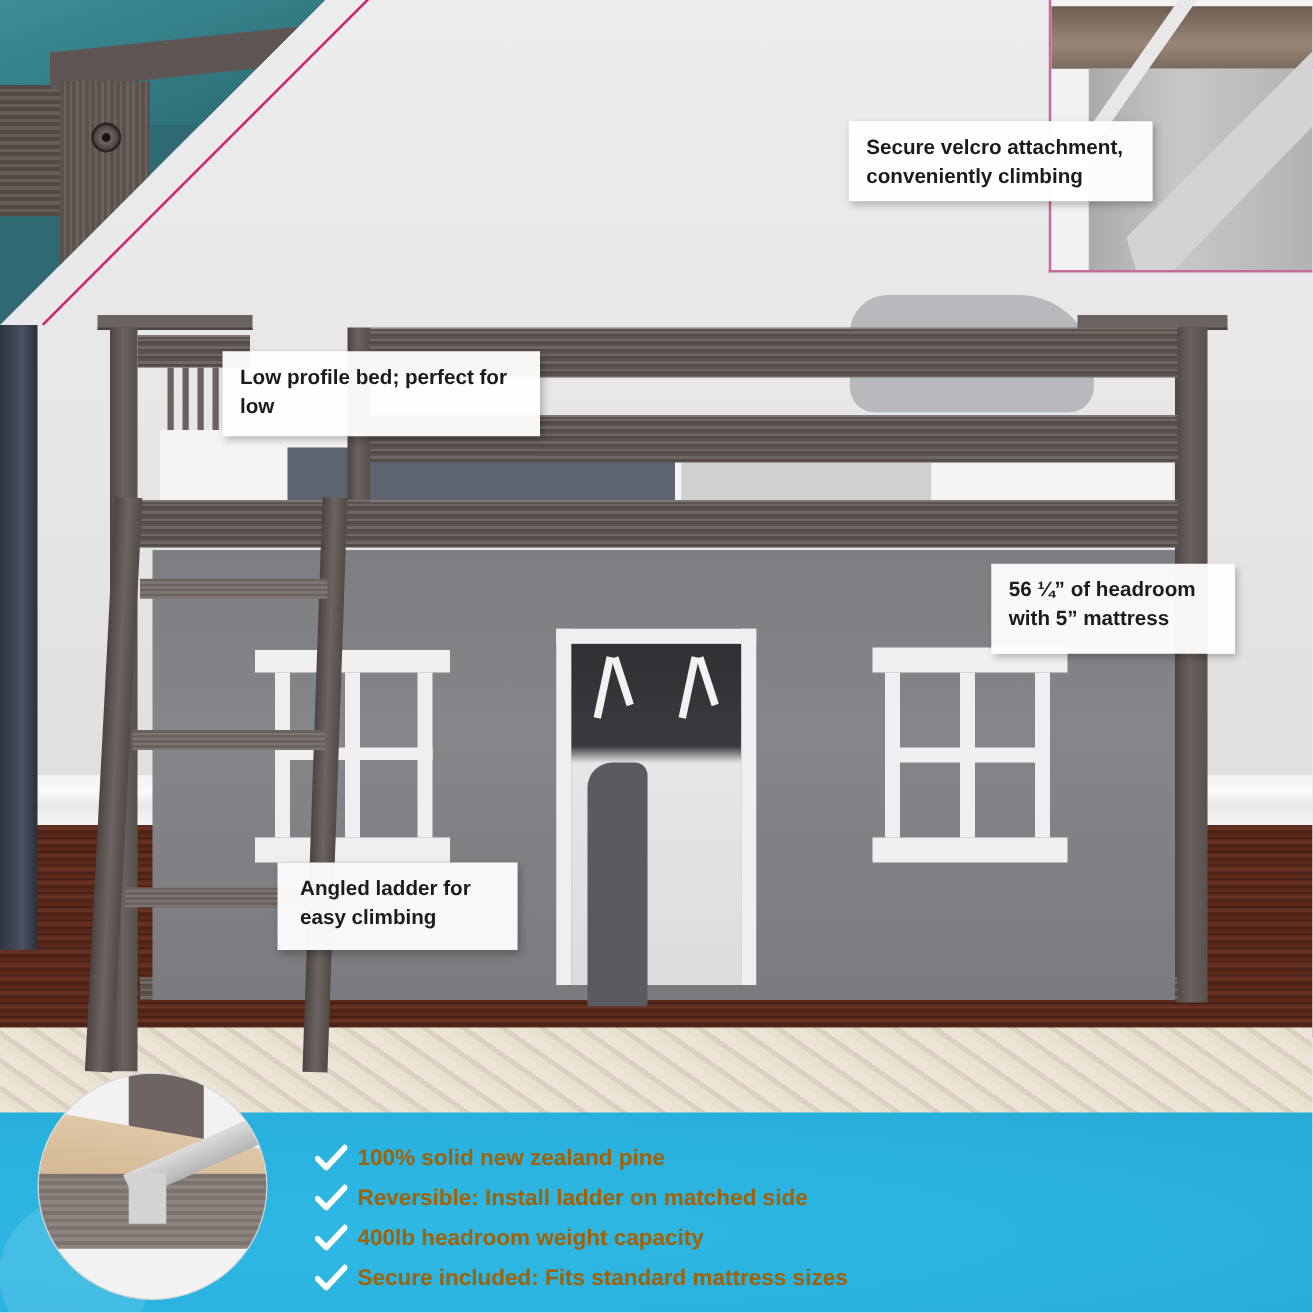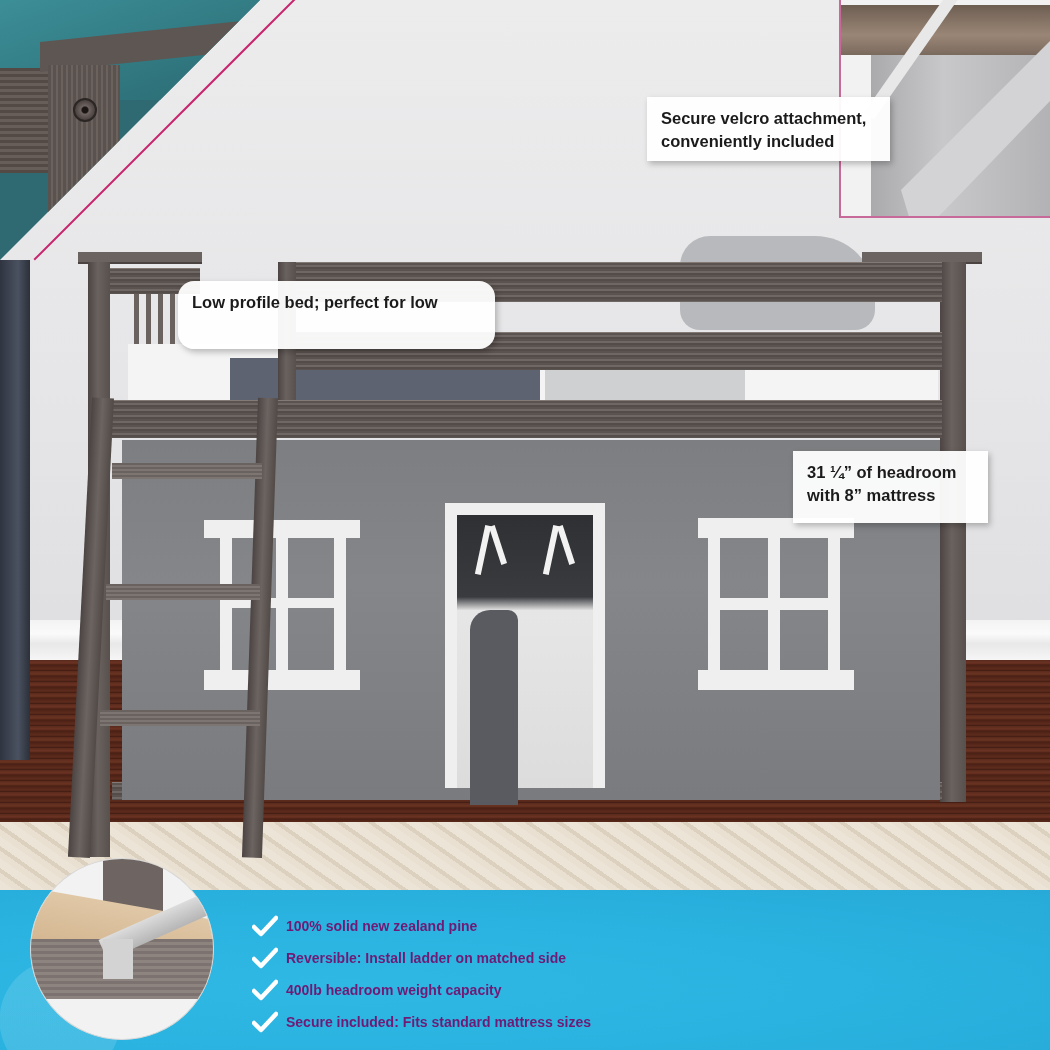--- a/index.html
+++ b/index.html
@@ -79,21 +79,21 @@
       background: radial-gradient(circle at 60px 80px, rgba(255,255,255,0.12) 0 60px, transparent 61px); }
     .circle-inset { position: absolute; left: 30px; top: 858px; width: 184px; height: 182px; border-radius: 50%;
       background: #f2f2f2; overflow: hidden; border: 1px solid #d8d8d8; }
     .circle-inset .wood { position: absolute; left: 0; top: 45px; width: 184px; height: 70px; background: linear-gradient(180deg, #e0c7a6, #d5b893 70%, #c7a77f); transform: skewY(10deg); }
     .circle-inset .beam { position: absolute; left: 0; top: 80px; width: 184px; height: 60px; background: repeating-linear-gradient(180deg, #7c7370 0 3px, #8d8480 3px 6px); }
     .circle-inset .vpost { position: absolute; left: 72px; top: 0; width: 60px; height: 55px; background: #6e6562; }
     .circle-inset .bracket { position: absolute; left: 72px; top: 80px; width: 140px; height: 22px; background: linear-gradient(180deg, #dcdcdc, #b5b5b5); transform: rotate(-24deg); transform-origin: left; }
     .circle-inset .plate { position: absolute; left: 72px; top: 80px; width: 30px; height: 40px; background: #d3d3d3; }
 
     .features { position: absolute; left: 252px; top: 910px; }
-    .feature { display: flex; align-items: center; height: 32px; color: #701a75; font-weight: 700; font-size: 14px; }
+    .feature { display: flex; align-items: center; height: 32px; color: #a16207; font-weight: 700; font-size: 18px; }
     .feature .check { width: 26px; height: 22px; margin-right: 8px; display: inline-block; }
   </style>
 </head>
 <body>
 
 <div class="scene">
 
   <div class="wall"></div>
   <div class="baseboard"></div>
   <div class="floor"></div>
@@ -171,34 +171,38 @@
   <div class="diag-line"></div>
 
 
   <div class="inset-tr">
     <div class="ceil"></div>
     <div class="curt"></div>
     <div class="flap"></div>
     <div class="velcro"></div>
   </div>
 
-  <div class="callout" style="left:647px;top:97px;width:243px;height:64px;">
+  <div class="callout" style="left:679px;top:97px;width:243px;height:64px;">
     <div>Secure velcro attachment,</div>
-    <div>conveniently included</div>
-  </div>
-
-  <div class="callout" style="left:178px;top:281px;width:317px;height:68px;border-radius:16px;">
+    <div>conveniently climbing</div>
+  </div>
+
+  <div class="callout" style="left:178px;top:281px;width:254px;height:68px;">
     <div>Low profile bed; perfect for low</div>
   </div>
 
   <div class="callout" style="left:793px;top:451px;width:195px;height:72px;">
-    <div>31 ¼” of headroom</div>
-    <div>with 8” mattress</div>
-  </div>
-
+    <div>56 ¼” of headroom</div>
+    <div>with 5” mattress</div>
+  </div>
+
+  <div class="callout" style="left:222px;top:690px;width:192px;height:70px;padding-left:18px;">
+    <div>Angled ladder for</div>
+    <div>easy climbing</div>
+  </div>
 
   <div class="band"></div>
   <div class="band-pattern"></div>
 
   <div class="circle-inset">
     <div class="vpost"></div>
     <div class="wood"></div>
     <div class="beam"></div>
     <div class="bracket"></div>
     <div class="plate"></div>

